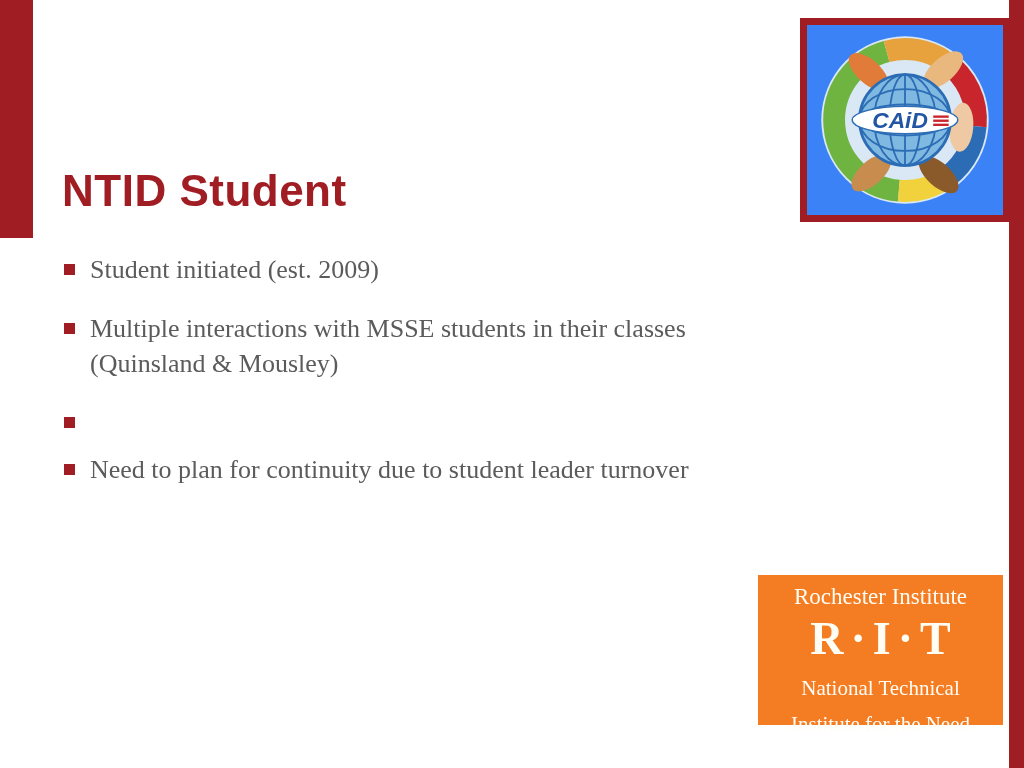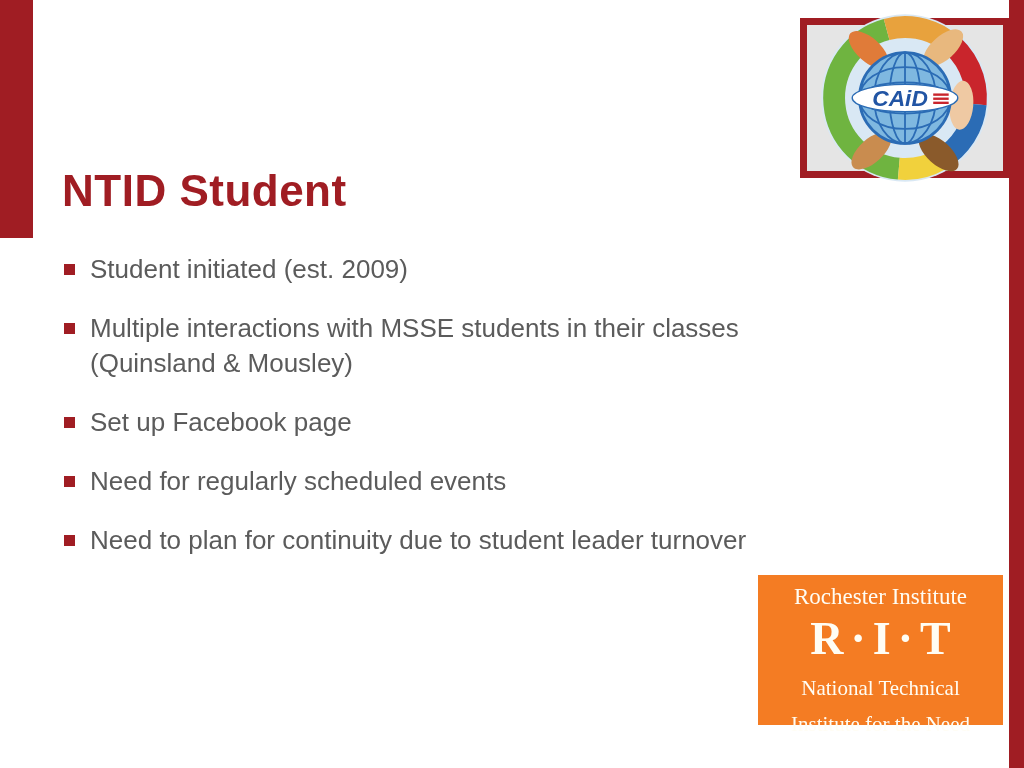--- a/index.html
+++ b/index.html
@@ -26,36 +26,36 @@
     color:#A01D23; letter-spacing:0.5px;
   }
   .bullet-list {
     position:absolute; left:64px; top:252px;
     width:720px;
   }
   .bullet-item {
     display:flex; align-items:flex-start;
     margin-bottom:24px;
     color:#5B5B5B;
-    font-size:26px; line-height:35px;
+    font-size:26px; line-height:35px;font-family:Liberation Serif, serif;
   }
   .bullet-square {
     flex:0 0 auto;
     width:11px; height:11px;
     background:#A01D23;
     margin:12px 15px 0 0;
   }
   .bullet-text { display:inline-block; max-width:680px; }
 
   .caid-box {
     position:absolute; left:800px; top:18px;
-    width:210px; height:160px;
+    width:210px; height:204px;
     box-sizing:border-box;
     border:7px solid #A01D23;
-    background:#e5e5e5;
+    background:#3b82f6;
     display:flex; align-items:center; justify-content:center;
   }
 
   .rit-box {
     position:absolute; left:758px; top:575px;
     width:245px; height:150px;
     background:#F47C23;
     color:#FFFDF4;
     font-family:"Liberation Serif", serif;
     text-align:center;
@@ -84,25 +84,20 @@
     <div class="bullet-item">
       <span class="bullet-square"></span>
       <span class="bullet-text">Student initiated (est. 2009)</span>
     </div>
     <div class="bullet-item">
       <span class="bullet-square"></span>
       <span class="bullet-text">Multiple interactions with MSSE students in their classes (Quinsland &amp; Mousley)</span>
     </div>
     <div class="bullet-item">
       <span class="bullet-square"></span>
-      <span class="bullet-text">Set up Facebook page</span>
-    </div>
-    <div class="bullet-item">
-      <span class="bullet-square"></span>
-      <span class="bullet-text">Need for regularly scheduled events</span>
     </div>
     <div class="bullet-item">
       <span class="bullet-square"></span>
       <span class="bullet-text">Need to plan for continuity due to student leader turnover</span>
     </div>
   </div>
 
   <div class="caid-box">
     <svg width="182" height="182" viewBox="0 0 200 200">
 

